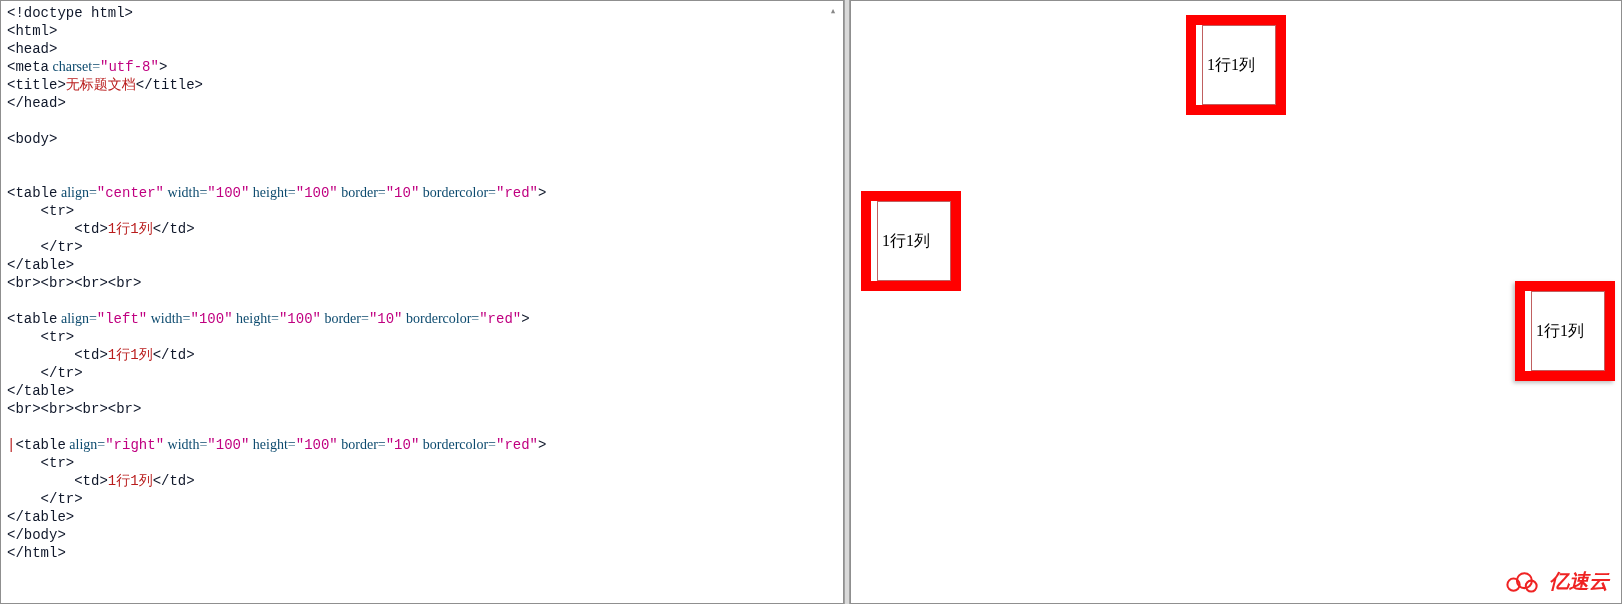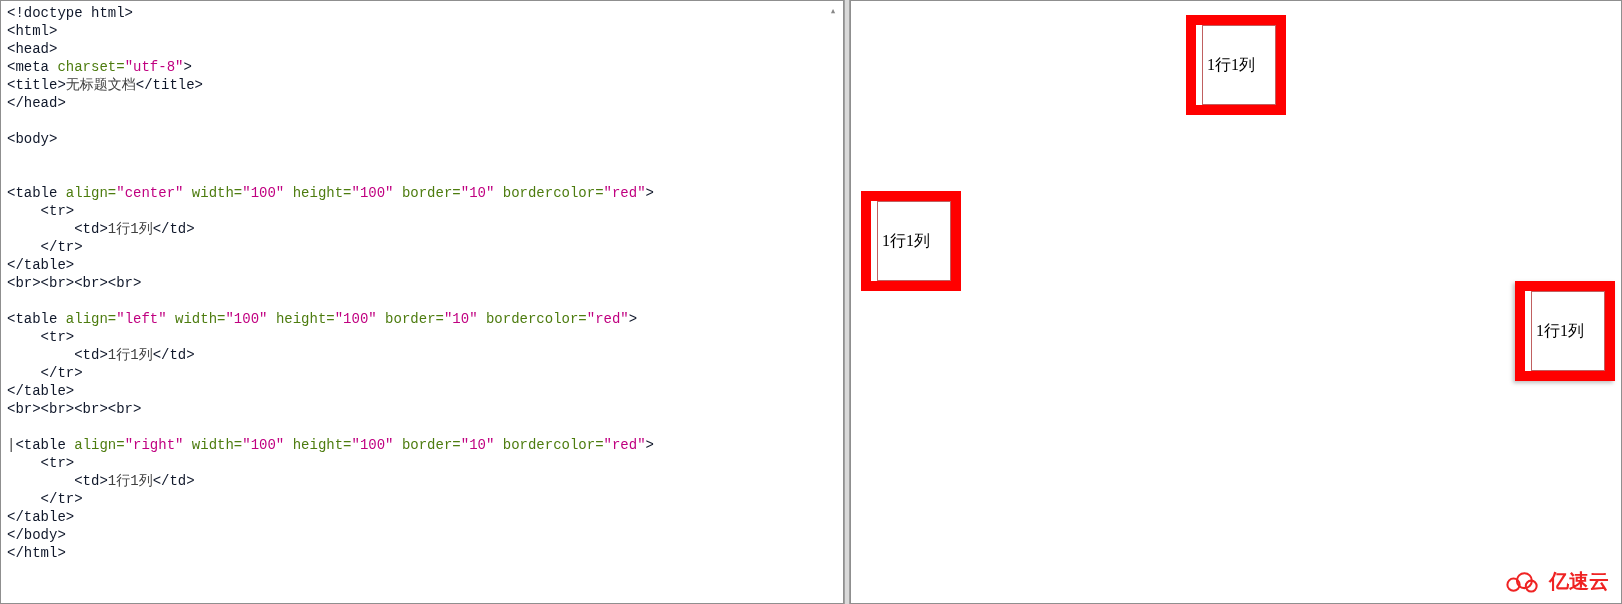--- a/index.html
+++ b/index.html
@@ -44,23 +44,23 @@
     overflow: hidden;
   }
 
   
   .code-inner {
     padding: 3px 6px;
     line-height: 18px;
     white-space: pre;
   }
   .tag    { color: #0f172a; }
-  .attr   { color: #4d7c0f; }
+  .attr   { color: #0c4a6e; font-family: Liberation Serif, serif; }
   .val    { color: #c00080; }
-  .text   { color: #404040; text-align: right; }
+  .text   { color: #b91c1c; text-align: right; }
 
   
   .scroll-hint {
     position: absolute;
     top: 2px;
     right: 2px;
     width: 16px;
     height: 16px;
     color: #888;
     font-size: 11px;
@@ -107,20 +107,21 @@
     bottom: 8px;
     right: 12px;
     display: flex;
     align-items: center;
     gap: 11px;
     color: #e11;
     font-family: "Microsoft YaHei", sans-serif;
     font-size: 20px;
     font-weight: 600;
     opacity: 0.92;
+    font-style: italic;
   }
   .watermark svg { width: 34px; height: 22px; }
 </style>
 </head>
 <body>
 
 <div class="app">
 
   <div class="pane code-pane">
     <div class="scroll-hint">▴</div>

